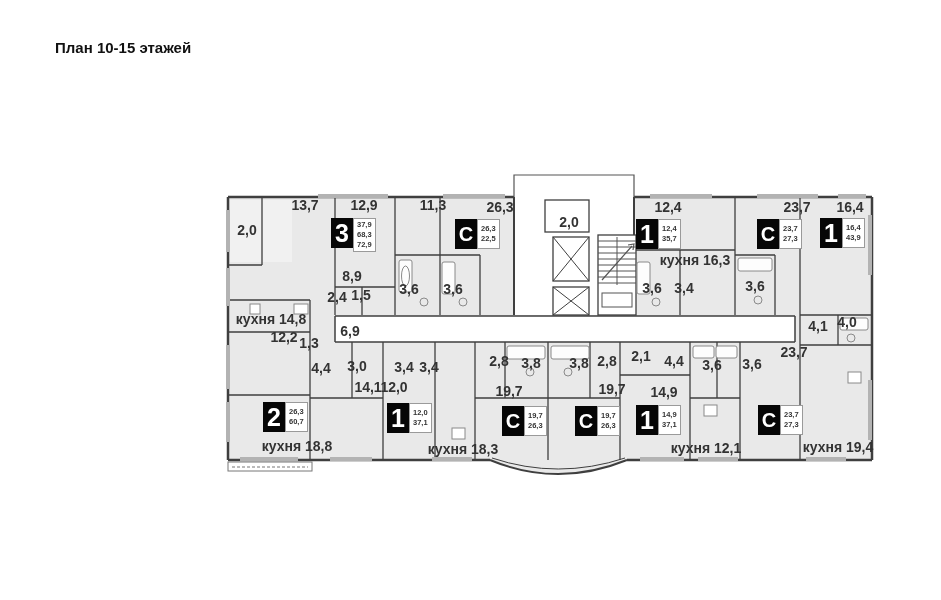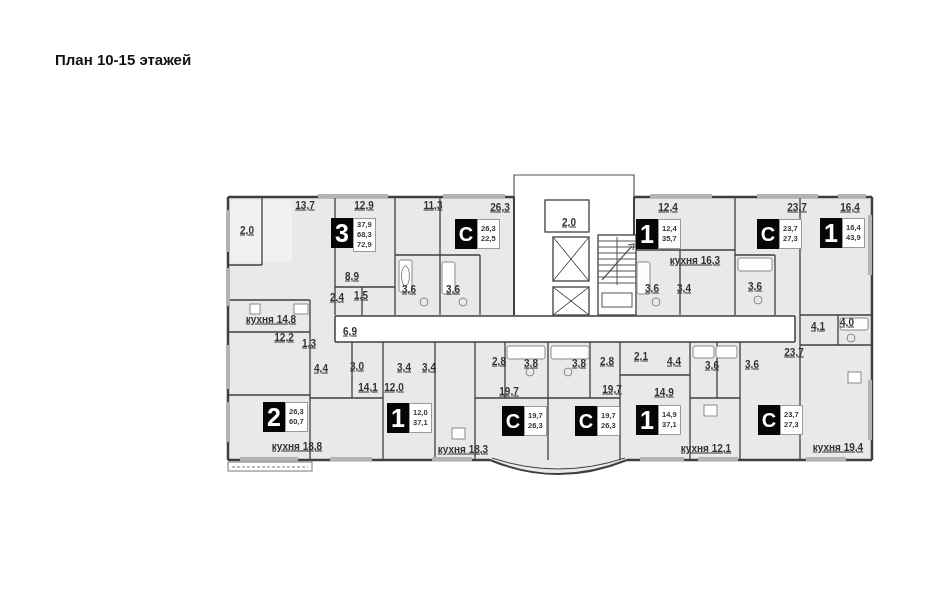--- a/index.html
+++ b/index.html
@@ -1,24 +1,24 @@
 <!DOCTYPE html>
 <html><head>
 <meta charset="utf-8">
 <style>
   html,body{margin:0;padding:0;background:#fff;}
   .stage{position:relative;width:941px;height:600px;background:#fff;overflow:hidden;
          font-family:"Liberation Sans",sans-serif;}
   .header{position:absolute;left:55px;top:40px;}
   .title{font-size:21px;font-weight:bold;line-height:1.0;}
   .subtitle{font-size:20px;font-weight:bold;margin-top:11px;line-height:1.0;}
-  .plan-label{font-size:15px;font-weight:bold;color:#111;margin-top:12px;line-height:1.0;}
+  .plan-label{font-size:15px;font-weight:bold;color:#111;margin-top:0;line-height:1.0;}
   .plan{position:absolute;inset:0;}
-  .rl{position:absolute;transform:translate(-50%,-50%);font-size:10px;font-weight:bold;
-      color:#333;white-space:nowrap;letter-spacing:0;text-decoration:underline;}
+  .rl{position:absolute;transform:translate(-50%,-50%);font-size:14px;font-weight:bold;
+      color:#333;white-space:nowrap;letter-spacing:0;}
   .badge{position:absolute;display:flex;align-items:flex-start;}
   .bnum{width:22px;height:30px;background:#060606;color:#fff;display:flex;align-items:center;
         justify-content:center;font-size:25px;font-weight:bold;line-height:1;flex:0 0 auto;}
   .studio .bnum{font-size:20px;}
   .bareas{background:#fff;border:1px solid #9a9a9a;padding:1px 3px;font-size:7.5px;
           font-weight:bold;color:#333;line-height:1.35;display:flex;flex-direction:column;
           justify-content:center;min-height:26px;}
 </style>
 </head>
 <body>

